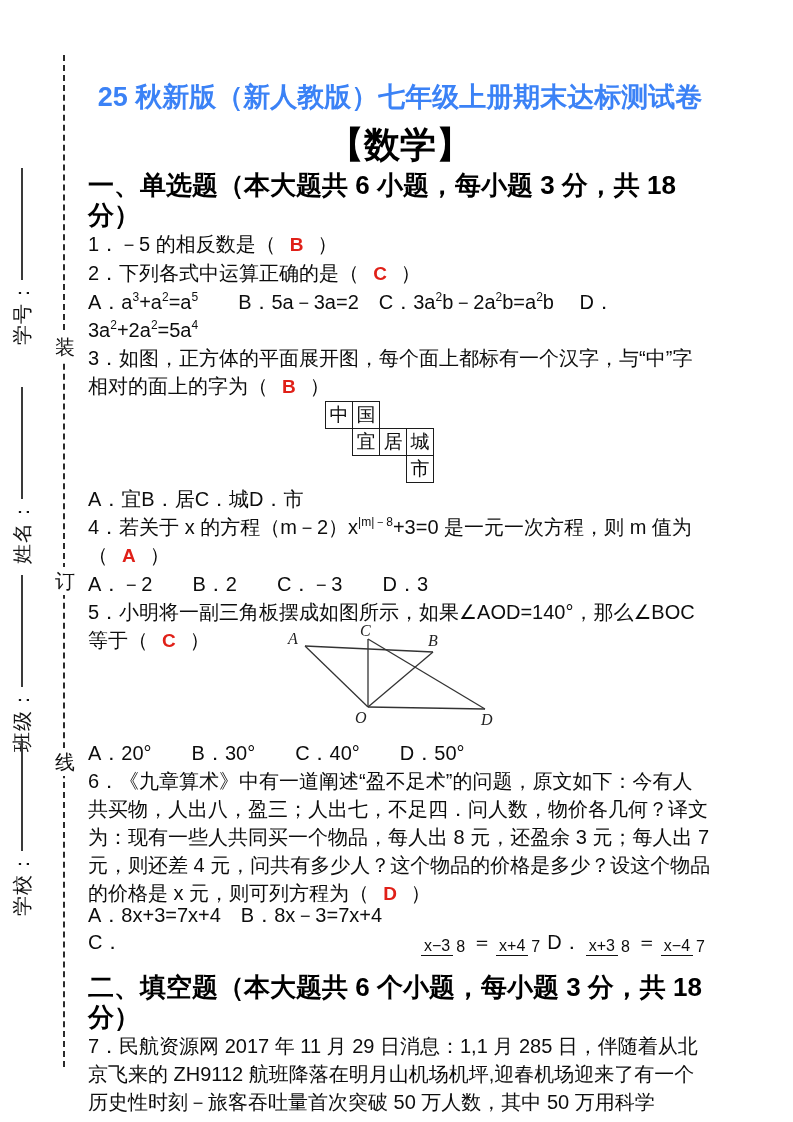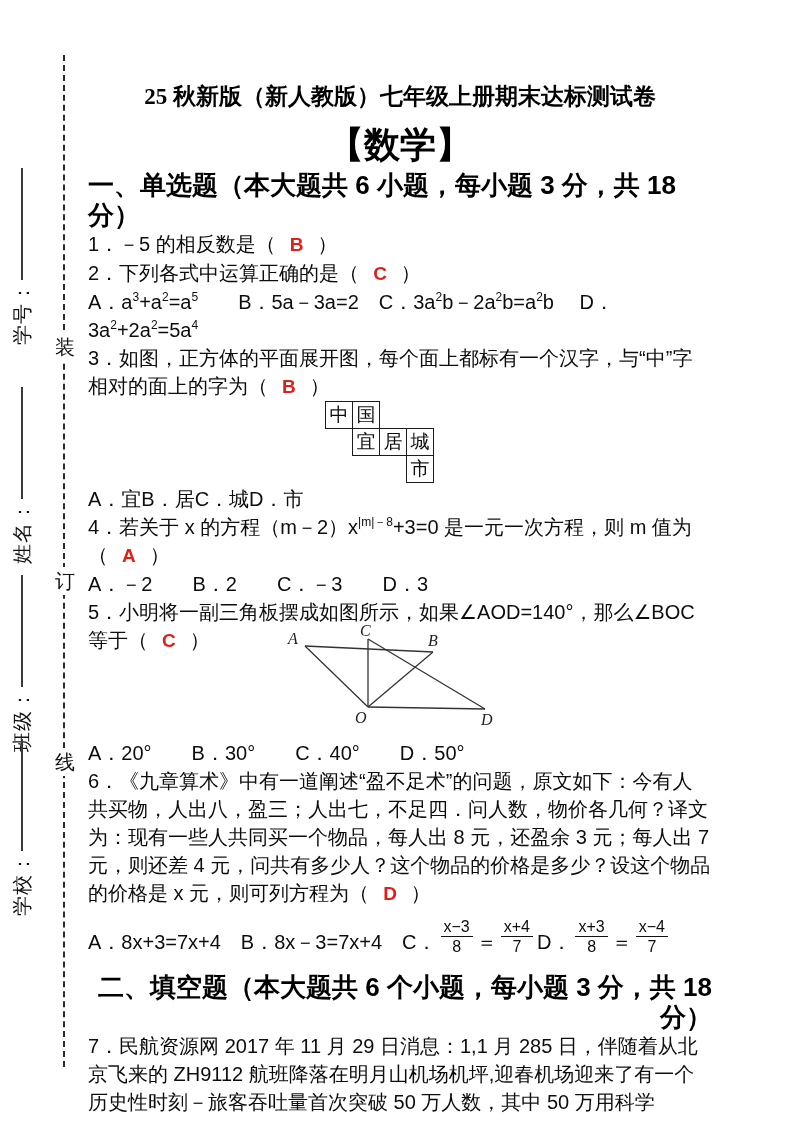--- a/index.html
+++ b/index.html
@@ -11,39 +11,39 @@
   
   .dash-line{position:absolute; left:63px; top:55px; height:1012px; width:0; border-left:2px dashed #2a2a2a;}
   .bind-char{position:absolute; left:52px; width:26px; height:28px; background:#fff;
     font-size:20px; line-height:28px; text-align:center; color:#111;}
   .side-field{position:absolute; left:-67px; width:178px; height:26px;
     transform:rotate(-90deg); display:flex; align-items:center; justify-content:flex-start;}
   .fld-label{font-size:20px; letter-spacing:1px; color:#111; white-space:nowrap;}
   .fld-line{width:112px; height:0; border-bottom:2px solid #3a3a3a; margin-left:2px;}
   
   .content{position:absolute; left:88px; top:0; width:624px;}
-  .title{margin-top:80px; line-height:34px; text-align:center; font-size:23px; font-weight:bold; color:#000000;font-family:Liberation Serif, serif;}
+  .title{margin-top:80px; line-height:34px; text-align:center; font-size:27px; font-weight:bold; color:#3b82f6;}
   .subject{margin-top:14px; line-height:34px; text-align:center; font-size:36px; font-weight:bold; color:#000;}
   .sec-heading{margin-top:8px; font-size:26px; font-weight:bold; line-height:30px; color:#000;}
-  .sec-heading.second{margin-top:16px;text-align:right;}
+  .sec-heading.second{margin-top:16px;}
   .q{font-size:20px; line-height:28px; white-space:pre-wrap;}
   .q sup{font-size:12px; line-height:0;}
   .ans{color:var(--ans-color,#e02018); font-weight:bold; margin:0 14px; font-size:19px;}
   
   .net{position:relative; width:136px; height:84px; margin-left:237px;}
   .net-cell{position:absolute; width:28px; height:28px; box-sizing:border-box; border:1.5px solid #1c1c1c;
     display:flex; align-items:center; justify-content:center; font-size:19px; background:#fff;}
   
   .q5block{position:relative; min-height:141px;}
   .tri-fig{position:absolute; left:190px; top:26px;}
   .tri-fig line{stroke:#333; stroke-width:1.3;}
   .fig-label{font-family:"Liberation Serif","DejaVu Serif",serif; font-style:italic; font-size:16px; fill:#222;}
   
   .opts-frac{display:flex; align-items:flex-end; height:48px; font-size:20px; white-space:pre-wrap;}
-  .frac{display:inline-flex; flex-direction:column; align-items:center; vertical-align:middle;
+  .frac{display:inline-flex; align-items:center; vertical-align:middle;
     font-size:16px; line-height:19px; margin:0 4px;}
   .frac .num{border-bottom:1.5px solid #111; padding:0 3px;}
   .frac .den{padding:0 3px;}
 </style>
 </head>
 <body>
 
 <div class="page">
 
   <div>

